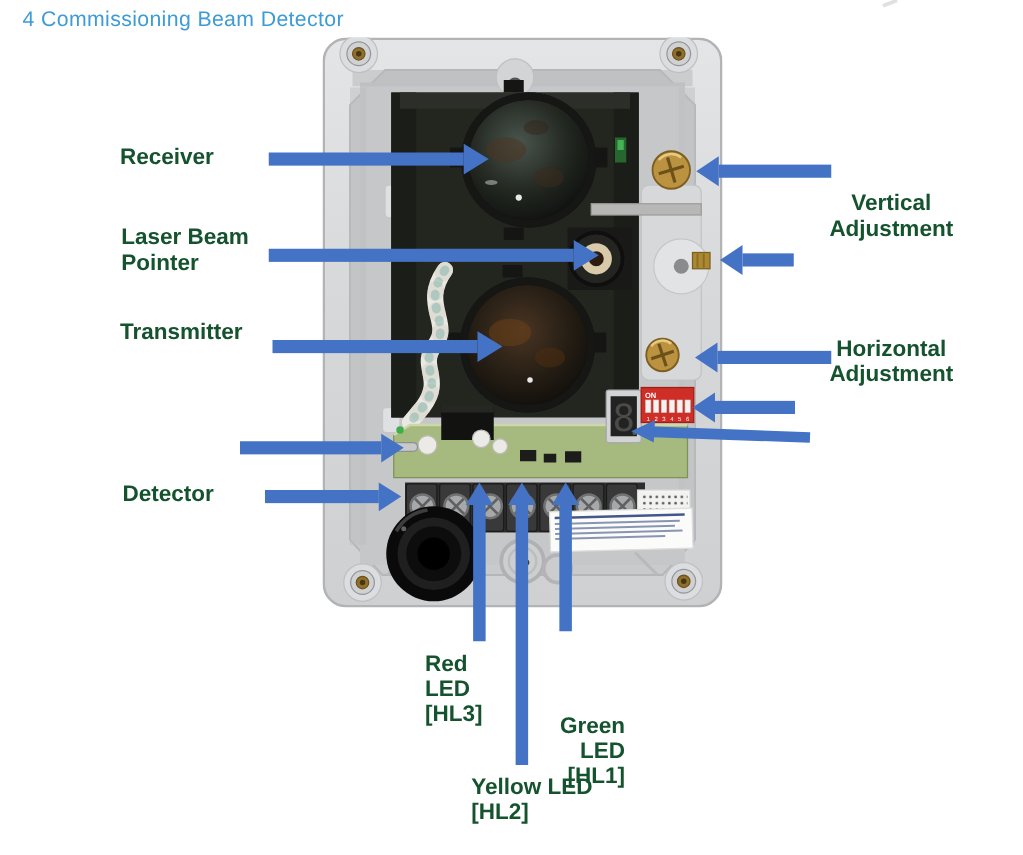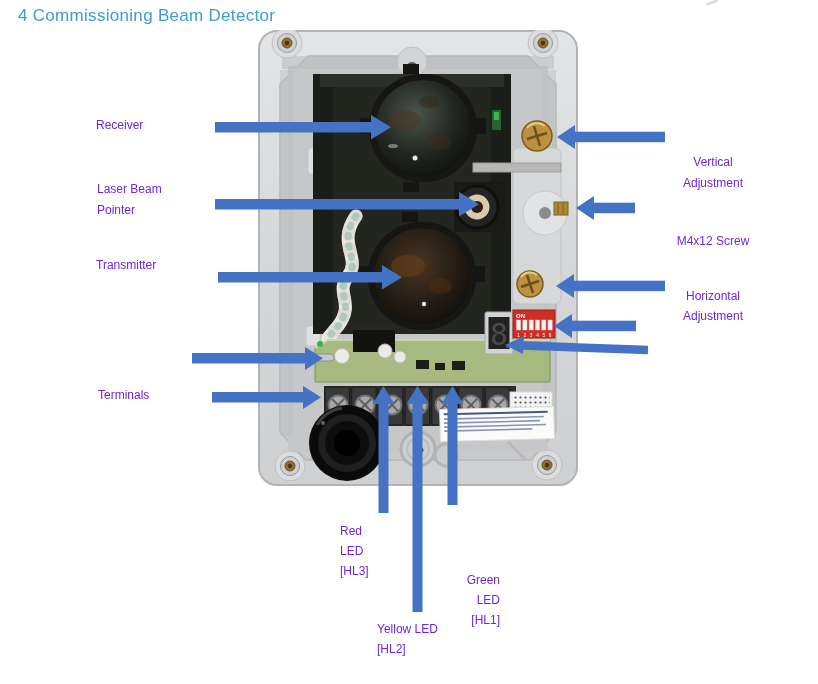--- a/index.html
+++ b/index.html
@@ -1,19 +1,19 @@
 <!DOCTYPE html>
 <html><head>
 <meta charset="utf-8">
 <style>
   html,body{margin:0;padding:0;}
   body{width:818px;height:684px;background:#ffffff;font-family:"Liberation Sans",sans-serif;}
   .page{position:relative;width:804px;height:684px;overflow:hidden;background:#fff;}
   .heading{position:absolute;left:18px;top:6px;font-size:17px;letter-spacing:.3px;color:#3d9bd5;}
-  .lbl{position:absolute;font-size:12px;line-height:21px;color:#6d28d9;white-space:pre-line;}
+  .lbl{position:absolute;font-size:18px;line-height:21px;color:#14532d;white-space:pre-line;font-weight:bold;}
   .lbl.center{text-align:center;margin-top:40px;}
   .lh20{line-height:20px;}
   .photo-wrap{position:absolute;left:258px;top:30px;width:320px;height:456px;}
   #arrows{position:absolute;left:0;top:0;pointer-events:none;}
   #arrows *{fill:#4472c4;}
   #arrows line{stroke:#4472c4;}
   .artifact{position:absolute;left:706px;top:1px;width:12px;height:3px;background:#d8d8d8;transform:rotate(-20deg);opacity:.8;}
 </style>
 </head>
 <body>
@@ -335,26 +335,25 @@
     <g>
         <rect x="447.5" y="402" width="10" height="103"></rect>
         <polygon points="452.5,386 441.5,404 463.5,404"></polygon>
       </g>
   </svg>
 
   <div class="lbl" style="left:96px;top:115px;">Receiver</div>
   <div class="lbl" style="left:97px;top:179px;">Laser Beam
 Pointer</div>
   <div class="lbl" style="left:96px;top:255px;">Transmitter</div>
-  <div class="lbl" style="left:98px;top:385px;">Terminals</div>
+  <div class="lbl" style="left:98px;top:385px;">Detector</div>
 
   <div class="lbl center" style="left:648px;top:112px;width:130px;">Vertical
 Adjustment</div>
-  <div class="lbl center" style="left:648px;top:191px;width:130px;">M4x12 Screw</div>
-  <div class="lbl center lh20" style="left:648px;top:246px;width:130px;">Horizontal
+  <div class="lbl center lh20" style="left:648px;top:229px;width:130px;">Horizontal
 Adjustment</div>
 
   <div class="lbl lh20" style="left:340px;top:521px;">Red
 LED
 [HL3]</div>
   <div class="lbl center lh20" style="left:432px;top:530px;width:68px;text-align:right;">Green
 LED
 [HL1]</div>
   <div class="lbl lh20" style="left:377px;top:619px;">Yellow LED
 [HL2]</div>

